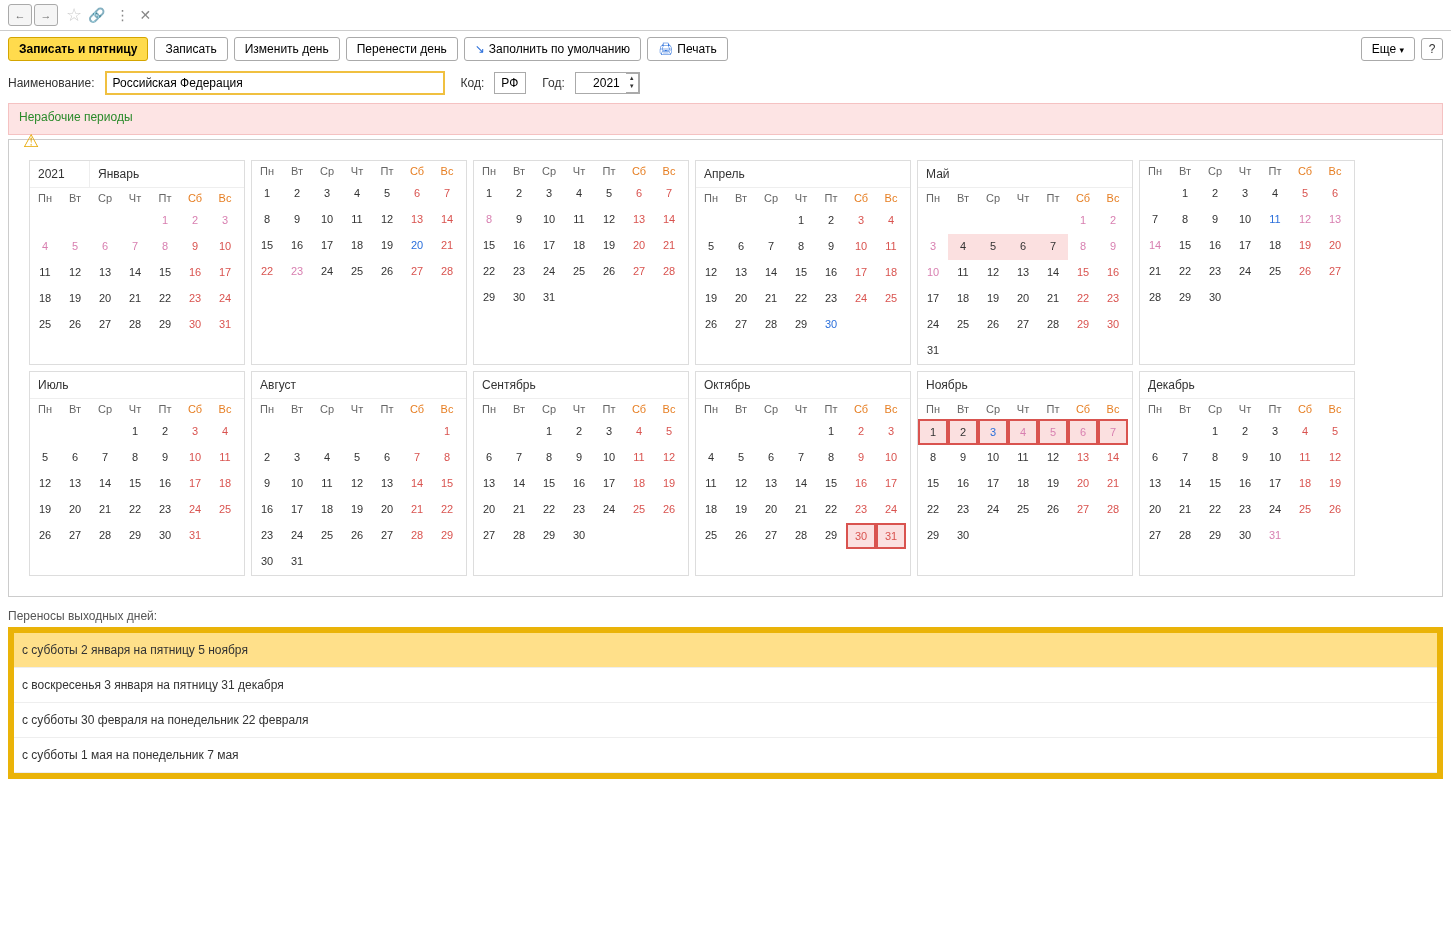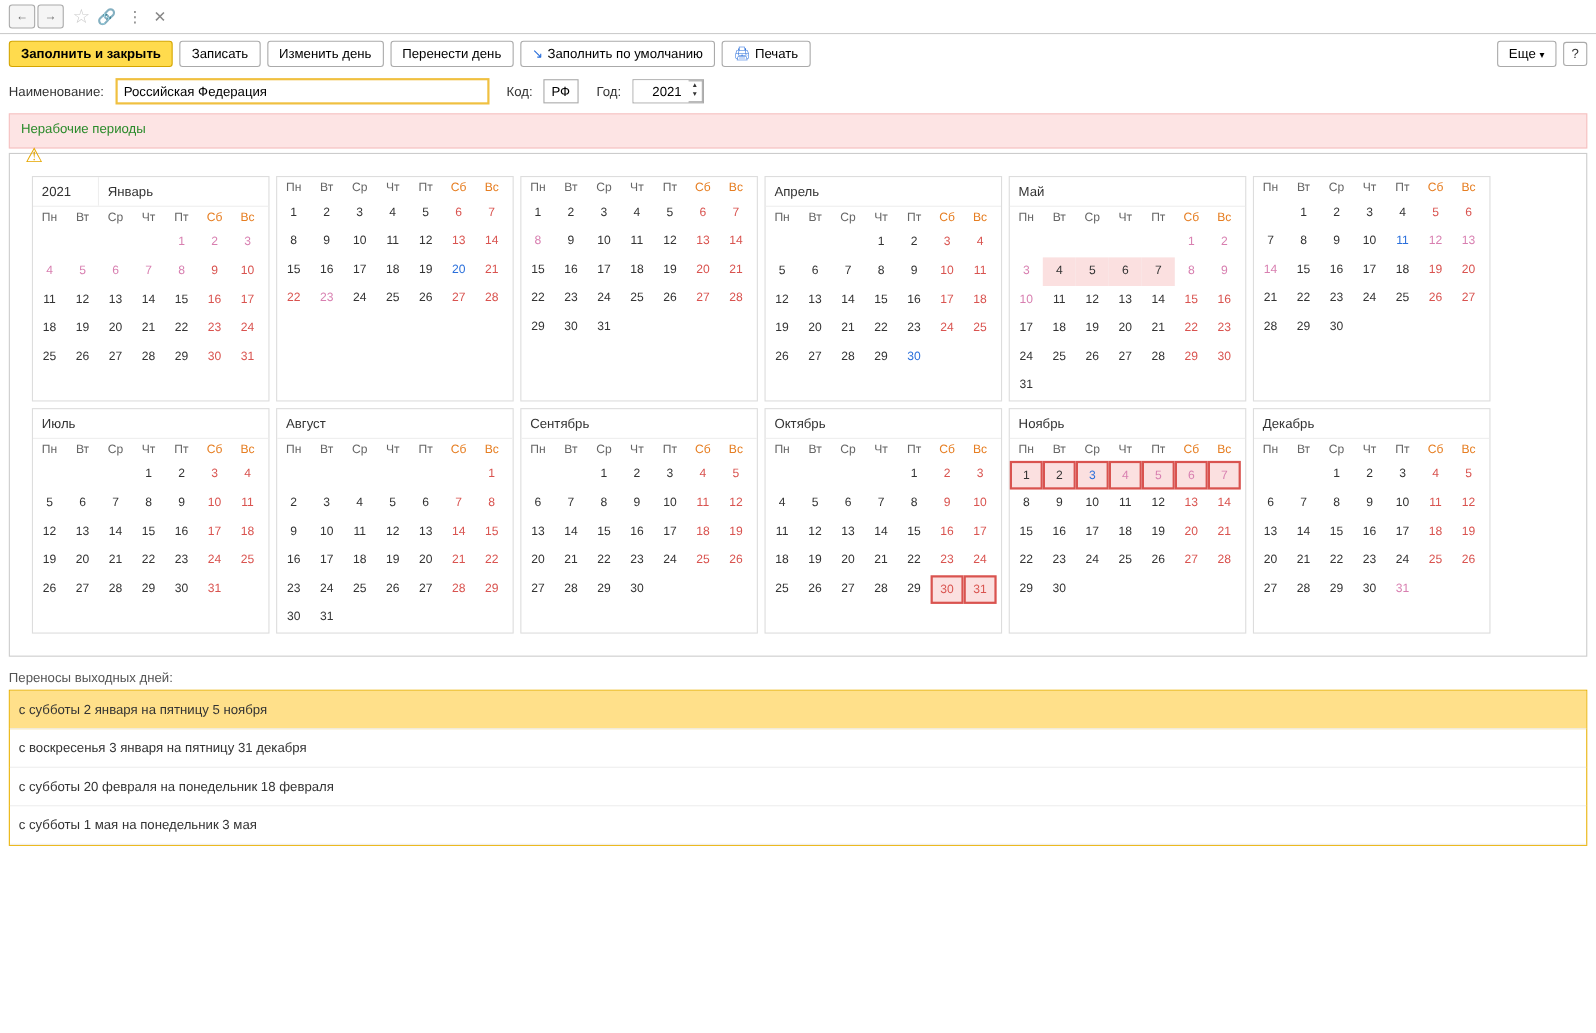--- a/index.html
+++ b/index.html
@@ -40,41 +40,41 @@
 .week { display: flex; }
 .day { width: 30px; height: 26px; text-align: center; padding: 5px 0; font-size: 11px; border: 1px solid transparent; cursor: pointer; }
 .day.empty { cursor: default; }
 .day.wknd { color: #d9534f; }
 .day.hol { color: #d87fb0; }
 .day.spec { color: #2a6fdb; }
 .day.nw { background: #fbe0e0; }
 .day.nwbox { border: 2px solid #d9534f; background: #fbe0e0; }
 .transfers { margin: 8px; }
 .transfers .th { padding: 4px 0; color: #555; }
-.tlist { border: 1px solid #eab308; }
+.tlist { border: 6px solid #eab308; }
 .trow { padding: 10px 8px; border-bottom: 1px solid #eee; }
 .trow.sel { background: #ffe08a; }
 .q-btn { border: 1px solid #aaa; width: 22px; height: 22px; border-radius: 3px; display: flex; align-items: center; justify-content: center; cursor: pointer; }
 </style>
 </head>
 <body>
 
 <div class="titlebar">
   <div class="nav-btn">←</div>
   <div class="nav-btn">→</div>
   <span class="star">☆</span>
   <div class="win-ctrl">
     <span>🔗</span>
     <span>⋮</span>
     <span>✕</span>
   </div>
 </div>
 
 <div class="toolbar">
-  <button class="btn primary">Заполнить и закрыть</button>
+  <button class="btn primary">Записать и пятницу</button>
   <button class="btn">Записать</button>
   <button class="btn">Изменить день</button>
   <button class="btn">Перенести день</button>
   <button class="btn"><span class="ico" style="color:#2a6fdb">↘</span><span>Заполнить по умолчанию</span></button>
   <button class="btn"><span class="ico" style="color:#2a6fdb">🖨</span><span>Печать</span></button>
   <div class="spacer"></div>
   <button class="btn"><span>Еще</span> <span style="font-size:9px">▾</span></button>
   <div class="q-btn">?</div>
 </div>
 
@@ -778,16 +778,16 @@
         </div>
       </div>
     </div>
 </div>
 
 <div class="transfers">
   <div class="th">Переносы выходных дней:</div>
   <div class="tlist" id="tlist">
       <div class="trow sel">с субботы 2 января на пятницу 5 ноября</div>
       <div class="trow">с воскресенья 3 января на пятницу 31 декабря</div>
-      <div class="trow">с субботы 20 февраля на понедельник 18 февраля</div>
-      <div class="trow">с субботы 1 мая на понедельник 3 мая</div>
+      <div class="trow">с субботы 30 февраля на понедельник 22 февраля</div>
+      <div class="trow">с субботы 1 мая на понедельник 7 мая</div>
     </div>
 </div>
 
 </body></html>

